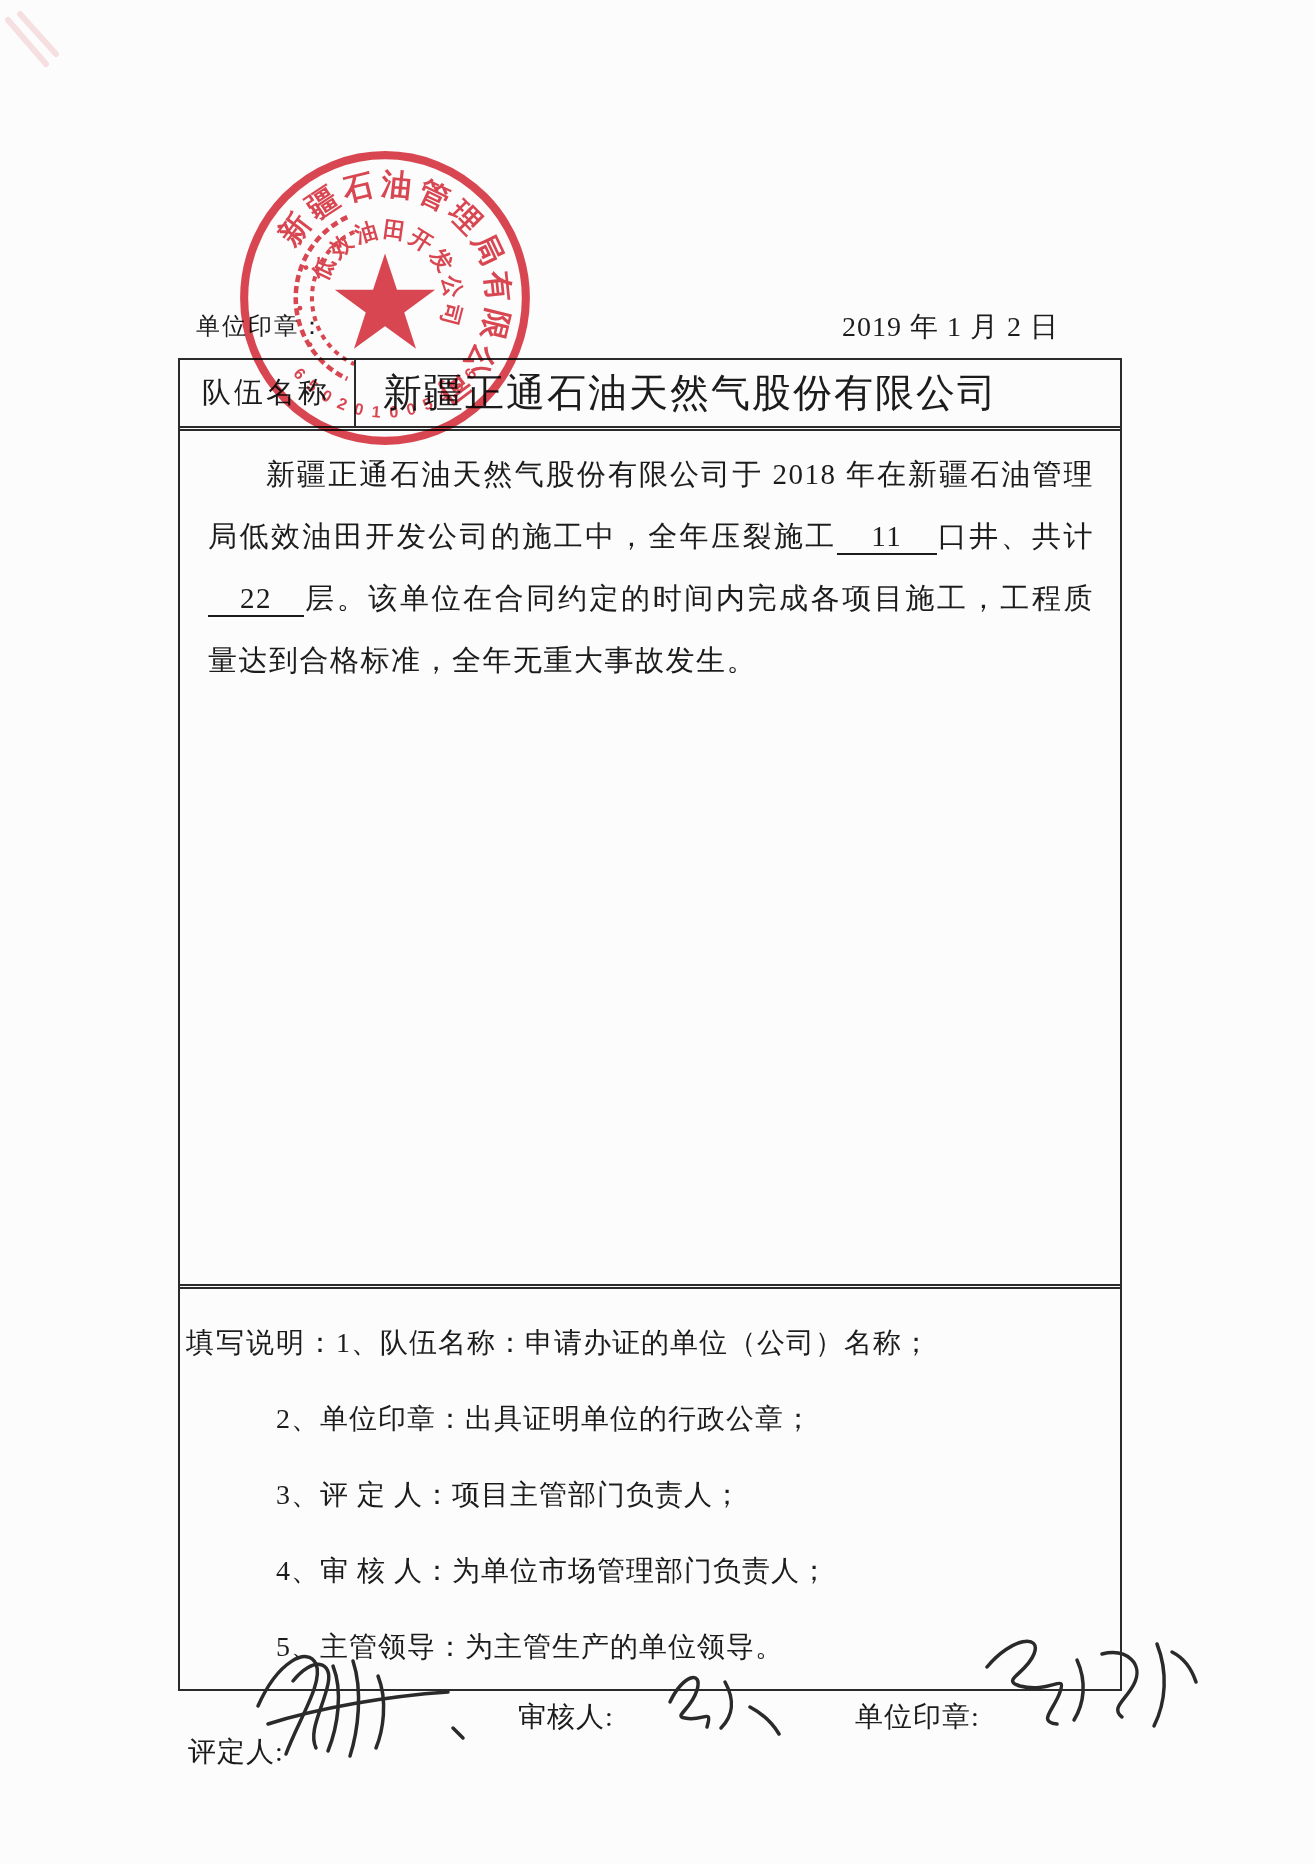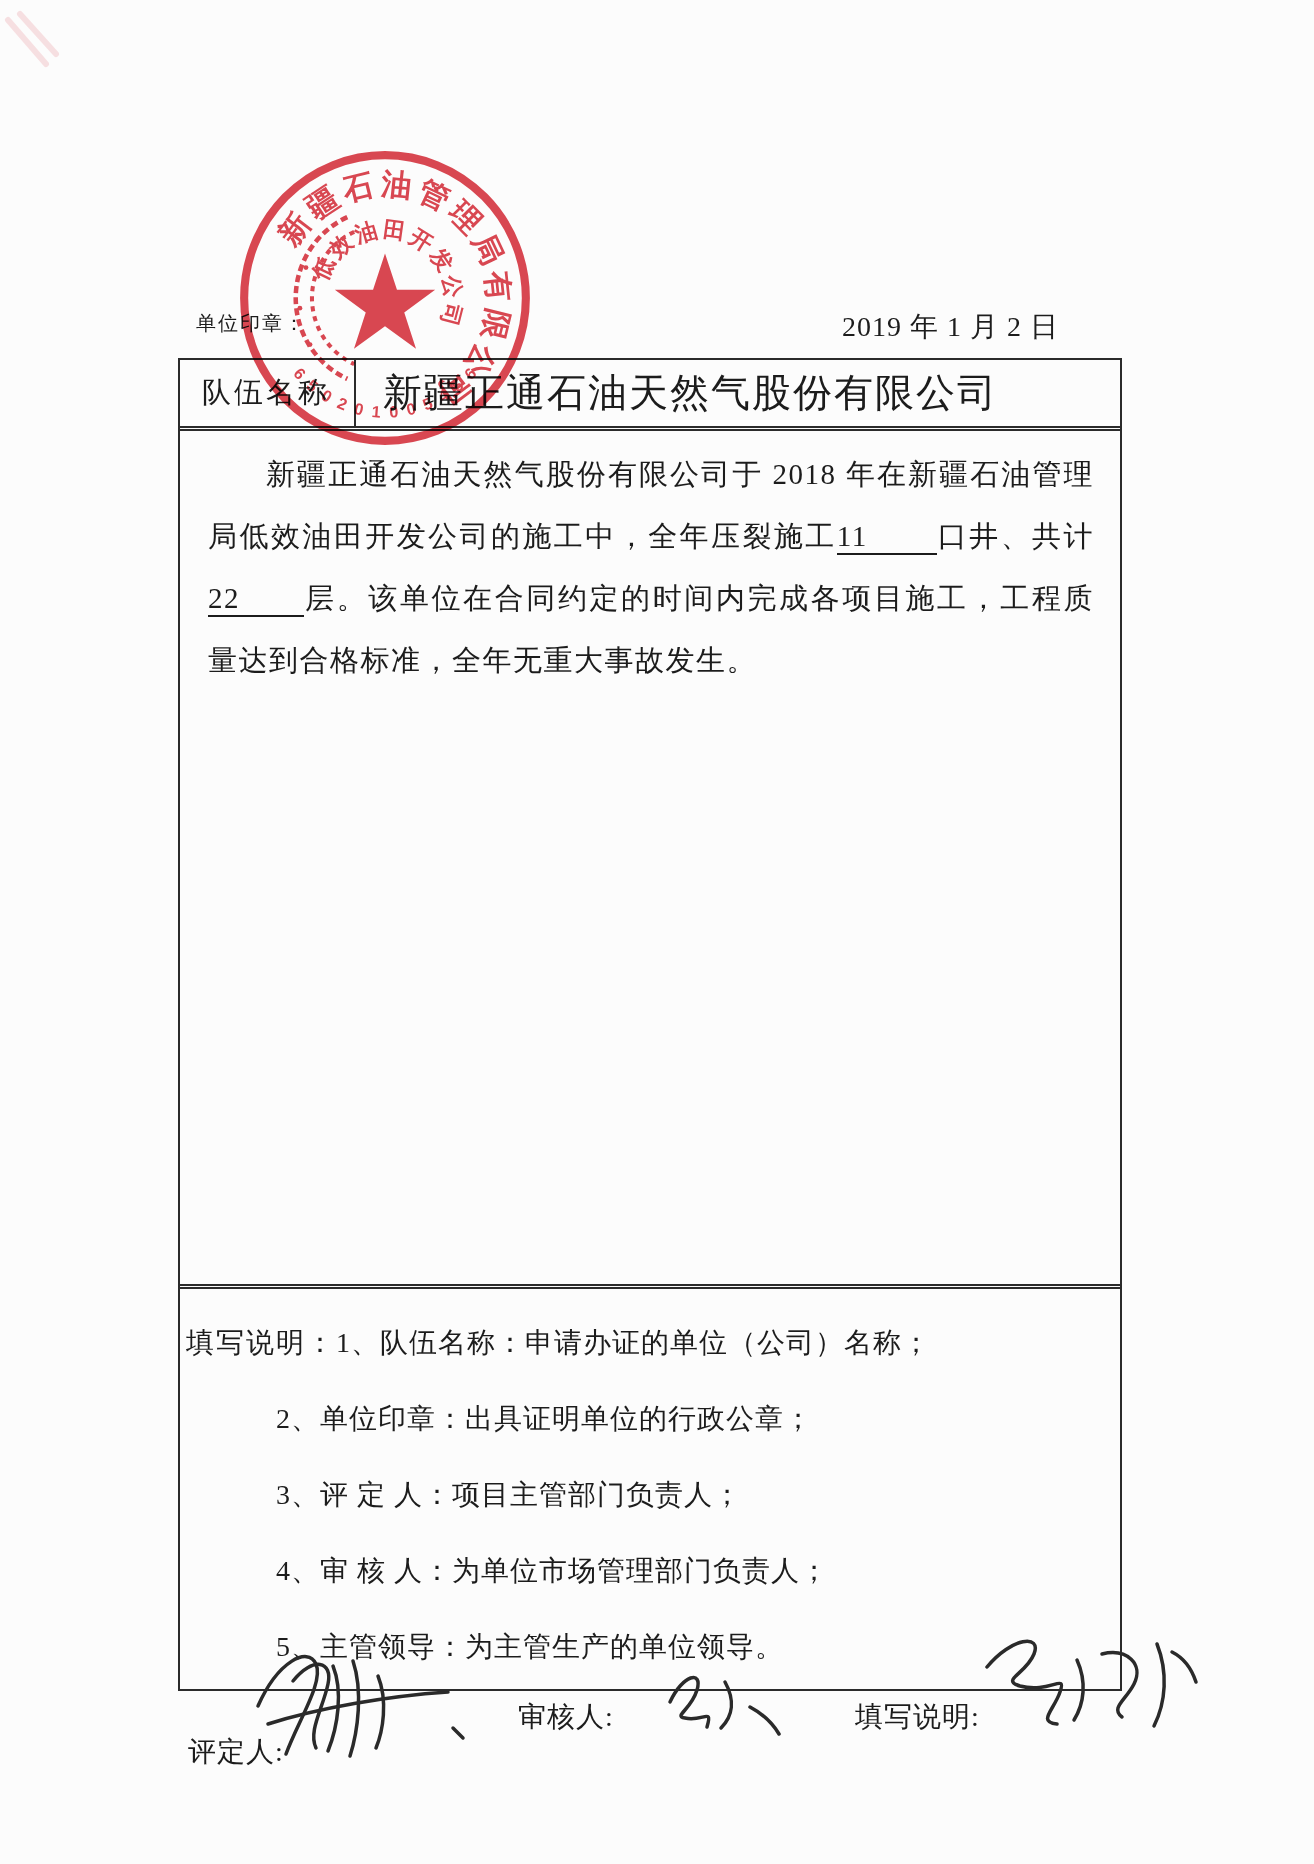--- a/index.html
+++ b/index.html
@@ -21,21 +21,21 @@
     font-family: "Liberation Sans", "DejaVu Sans", sans-serif;
     font-weight: 700;
     font-size: 47px;
     letter-spacing: 12px;
     color: #151515;
     white-space: nowrap;
   }
   .seal-caption {
     position: absolute;
     left: 196px; top: 310px;
-    font-size: 20px;
+    font-size: 24px;
     letter-spacing: 2px;
   }
   .doc-date {
     position: absolute;
     left: 842px; top: 308px;
     font-size: 28px;
     letter-spacing: 1px;
     white-space: nowrap;
   }
   .form-table {
@@ -86,20 +86,21 @@
     line-height: 62px;
     letter-spacing: 1.5px;
     text-align: justify;
     text-indent: 2em;
     margin: 0;
   }
   .blank {
     display: inline-block;
     text-indent: 0;
     min-width: 100px;
+    text-align: center;
     border-bottom: 2px solid #1c1c1c;
     line-height: 1.1;
     margin-top: 12px;
   }
   .blank.layers { min-width: 96px; }
   .instr-box {
     height: 400px;
     box-sizing: border-box;
     padding-top: 16px;
     font-size: 28px;
@@ -179,21 +180,21 @@
         <span>4、审 核 人：为单位市场管理部门负责人；</span>
       </div>
       <div class="instr-row">
         <span>5、主管领导：为主管生产的单位领导。</span>
       </div>
     </div>
   </div>
 
   <div class="sig-label assessor">评定人:</div>
   <div class="sig-label reviewer">审核人:</div>
-  <div class="sig-label leader">填写说明:</div>
+  <div class="sig-label leader">单位印章:</div>
 
   <svg id="sig-assessor" class="sig-svg" viewBox="0 0 250 140">
     <path d="M20,70 C40,25 70,10 78,28 C86,46 60,85 48,118"></path>
     <path d="M55,45 C75,20 95,25 90,48 C85,72 70,95 78,112"></path>
     <path d="M95,30 C105,55 100,90 90,115"></path>
     <path d="M115,25 C125,55 120,95 112,120"></path>
     <path d="M30,88 C80,72 150,60 210,56"></path>
     <path d="M140,40 C150,65 145,95 138,112"></path>
     <path d="M215,92 l10,10"></path>
   </svg>

